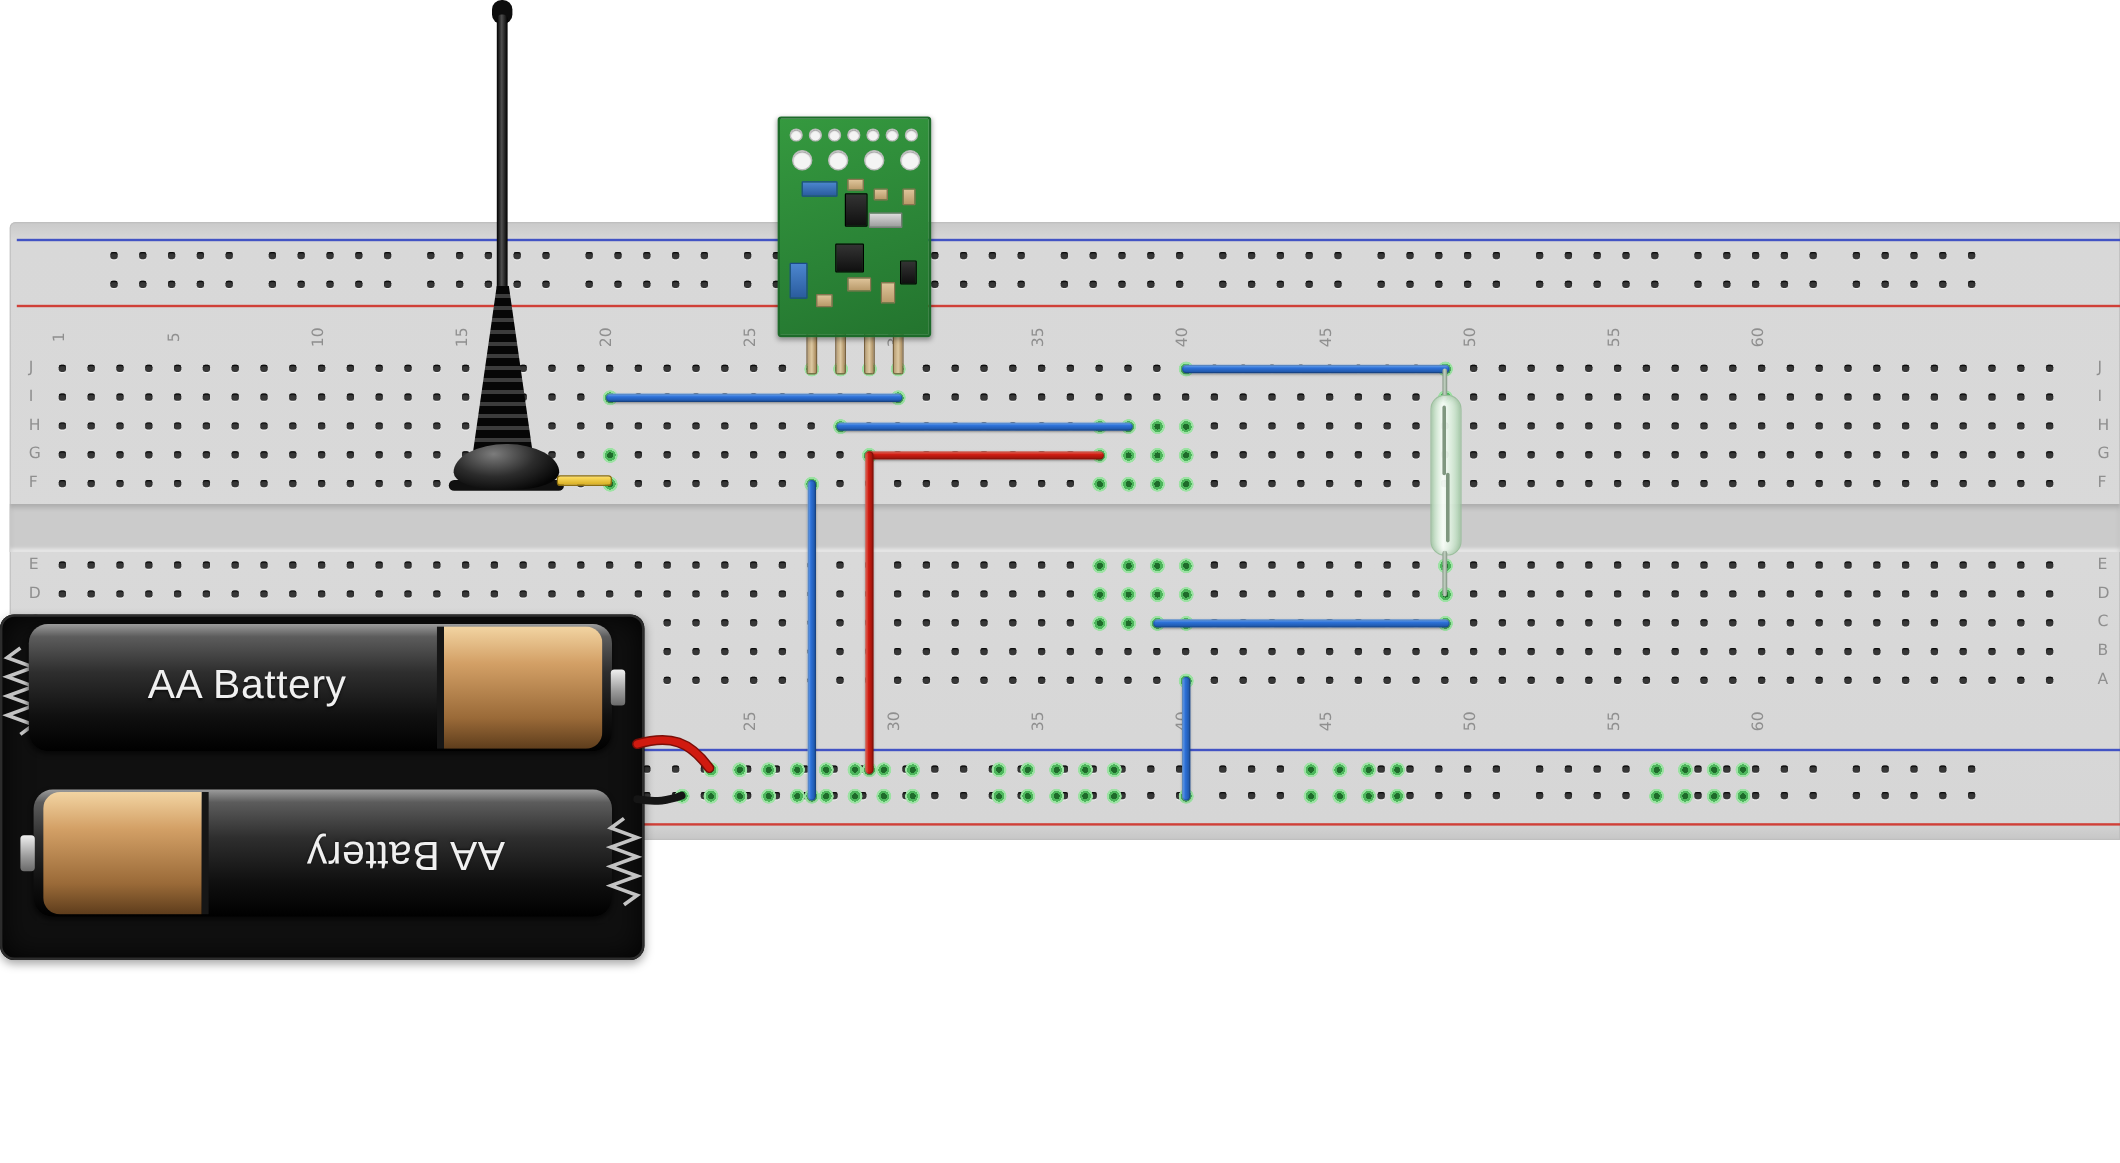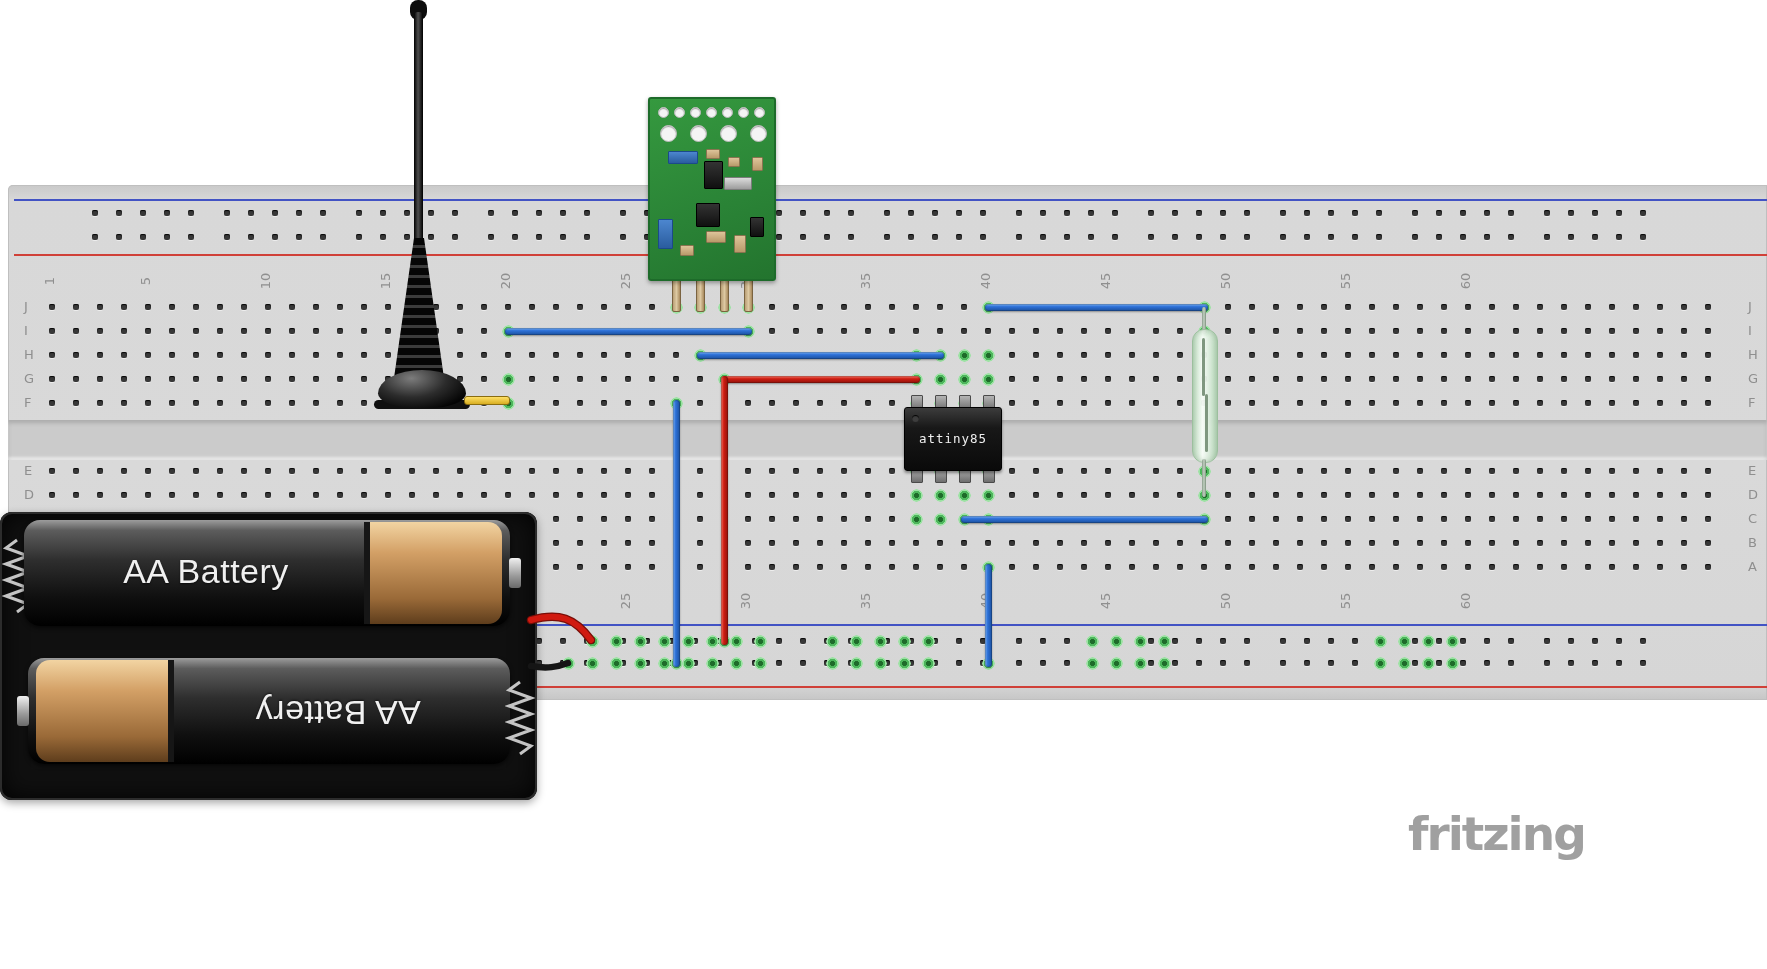--- a/index.html
+++ b/index.html
@@ -1235,34 +1235,20 @@
         <i class="cmp dark" style="left: 46px; top: 104px; width: 22px; height: 22px;"></i>
         <i class="cmp blue" style="left: 8px; top: 120px; width: 13px; height: 28px;"></i>
         <i class="cmp tan" style="left: 56px; top: 132px; width: 18px; height: 10px;"></i>
         <i class="cmp tan" style="left: 84px; top: 136px; width: 10px; height: 16px;"></i>
         <i class="cmp tan" style="left: 30px; top: 146px; width: 12px; height: 9px;"></i>
         <i class="cmp dark" style="left: 100px; top: 118px; width: 12px; height: 18px;"></i>
         <i class="cmp tan" style="left: 102px; top: 58px; width: 9px; height: 12px;"></i>
       </div>
   </div>
 
-  <div id="attiny">
-    <i class="att-pin" style="left:7px;top:2px"></i>
-    <i class="att-pin" style="left:31px;top:2px"></i>
-    <i class="att-pin" style="left:55px;top:2px"></i>
-    <i class="att-pin" style="left:79px;top:2px"></i>
-    <i class="att-pin" style="left:7px;top:74px"></i>
-    <i class="att-pin" style="left:31px;top:74px"></i>
-    <i class="att-pin" style="left:55px;top:74px"></i>
-    <i class="att-pin" style="left:79px;top:74px"></i>
-    <div class="chip-body">
-      <i class="chip-dot"></i>
-      <span class="chip-label">attiny85</span>
-    </div>
-  </div>
 
   <div id="reed">
     <i class="reed-lead" style="top:2px;height:26px"></i>
     <div class="reed-tube">
       <i class="reed-contact" style="left:9px;top:8px;height:58px"></i>
       <i class="reed-contact" style="left:12px;top:64px;height:58px"></i>
     </div>
     <i class="reed-lead" style="top:154px;height:38px"></i>
   </div>
 
@@ -1293,14 +1279,13 @@
       <polyline points="15,2 4,10 26,18 4,26 26,34 4,42 26,50 4,58 26,66 15,74" fill="none" stroke="#c4c4c4" stroke-width="3"></polyline>
     </svg>
   </div>
 
   <svg id="leads" width="90" height="90">
     <path d="M 6 20 C 34 12, 50 18, 66 40" fill="none" stroke="#7a0e08" stroke-width="8.5" stroke-linecap="round"></path>
     <path d="M 6 20 C 34 12, 50 18, 66 40" fill="none" stroke="#d01a10" stroke-width="6" stroke-linecap="round"></path>
     <path d="M 6 66 C 22 69, 32 67, 43 63" fill="none" stroke="#151515" stroke-width="6.5" stroke-linecap="round"></path>
   </svg>
 
-  <div id="logo">fritzing</div>
 </div>
 
 </body></html>

